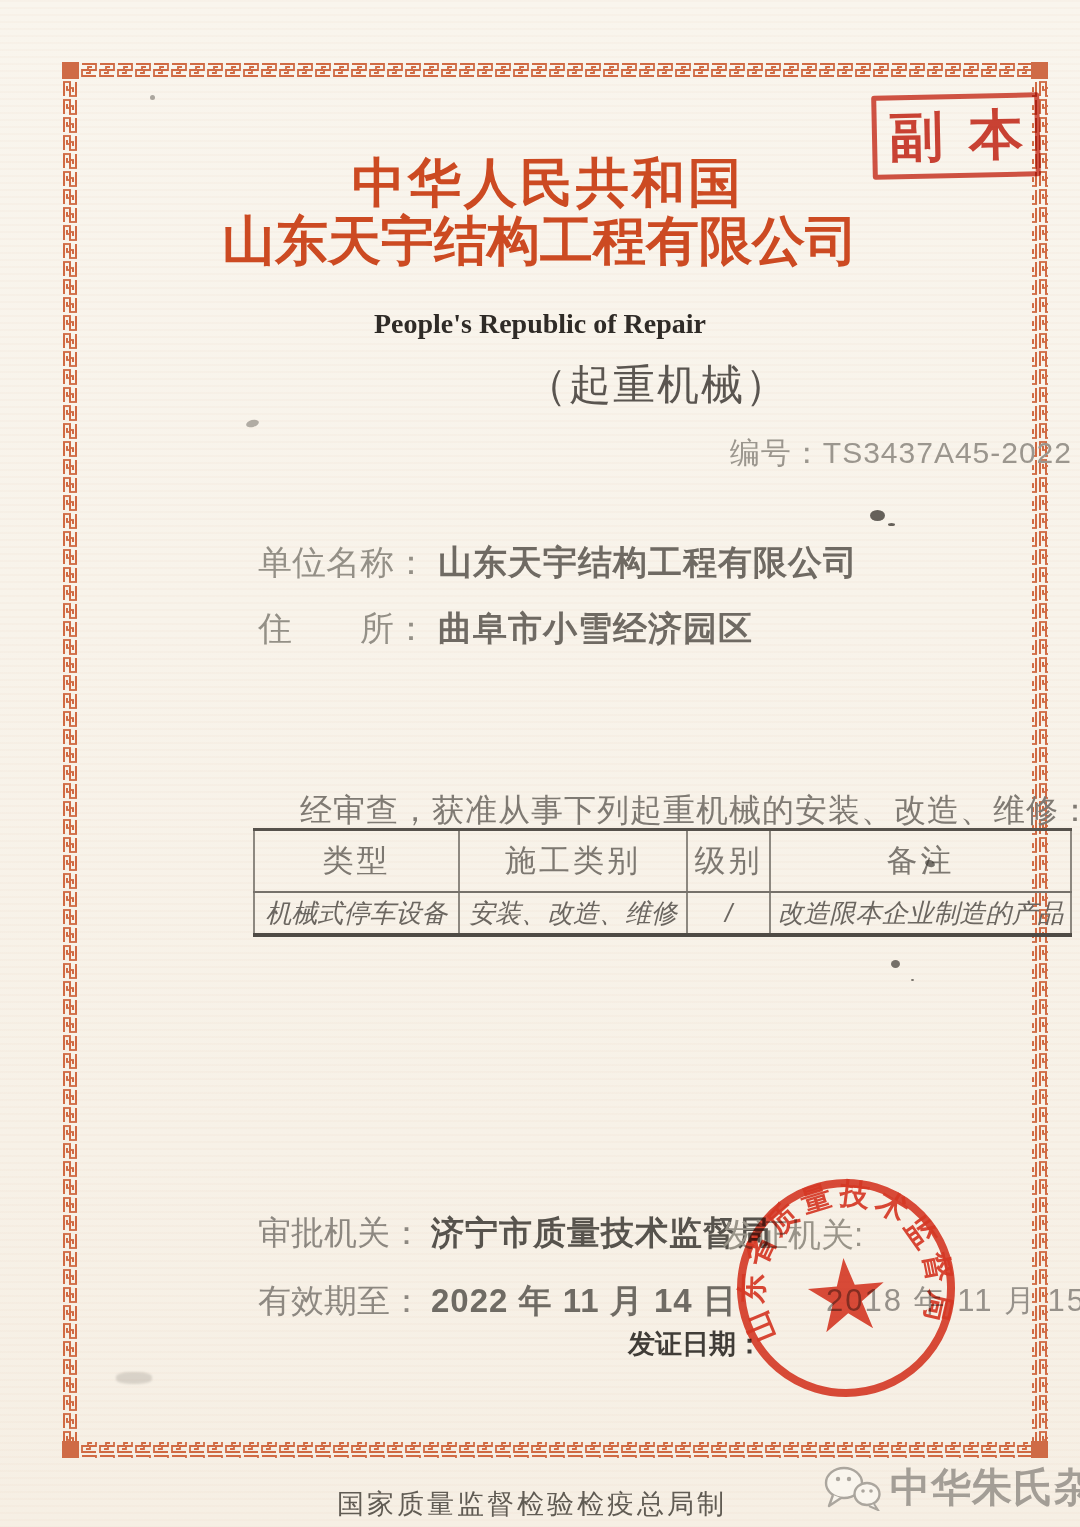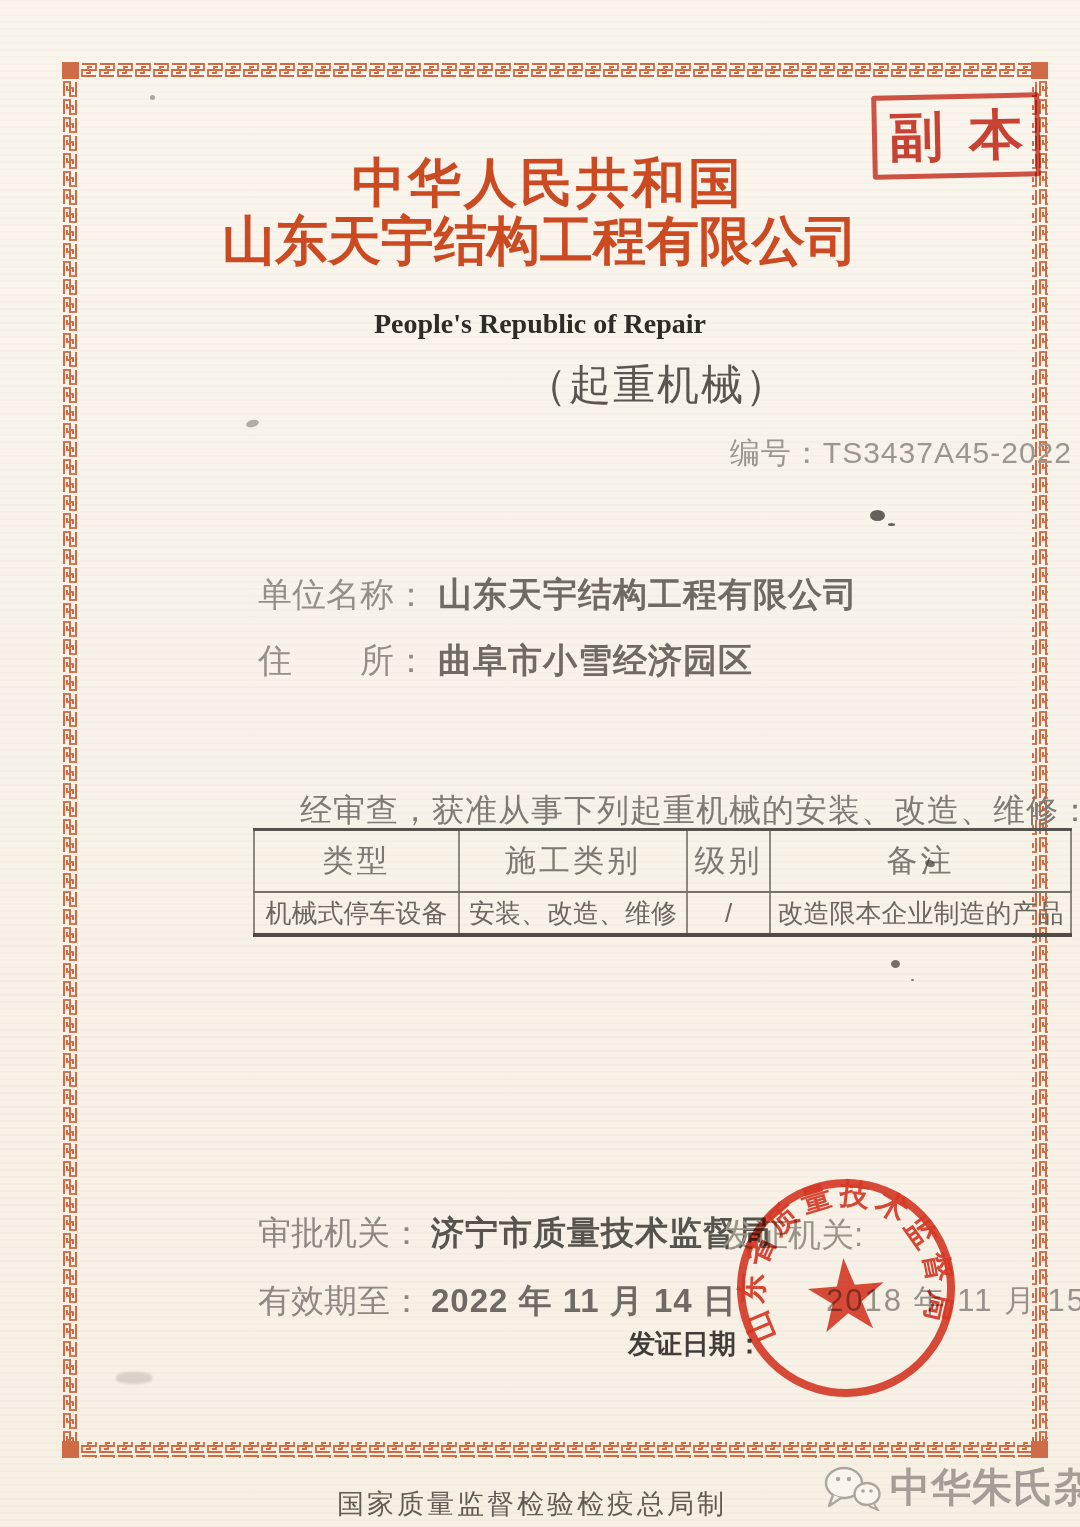--- a/index.html
+++ b/index.html
@@ -34,42 +34,42 @@
   .title-cn{font-weight:700;color:#cc4a22;}
   .title-cn.l1{top:148px;font-size:53px;letter-spacing:3px;transform:translateX(8px);}
   .title-cn.l2{top:206px;font-size:53px;letter-spacing:0px;}
   .title-en{font-family:"Liberation Serif","DejaVu Serif",serif;font-weight:700;color:#2f2b27;}
   .title-en.l1{top:272px;font-size:28px;}
   .title-en.l2{top:308px;font-size:28px;}
   .category{top:357px;font-size:42px;color:#5a5550;letter-spacing:2px;transform:translateX(117px);}
   .serial{top:433px;right:8px;font-size:30px;color:#9b968e;letter-spacing:1px;white-space:nowrap;}
 
   
-  .field{left:258px;white-space:nowrap;font-size:34px;margin-top:32px;}
+  .field{left:258px;white-space:nowrap;font-size:34px;}
   .field .lbl{color:#949087;}
   .field .val{color:#6f6a63;font-weight:600;margin-left:10px;letter-spacing:1px;}
   .field.unit{top:540px;}
   .field.addr{top:606px;}
 
   .scope-line{left:300px;top:789px;font-size:32px;color:#7f7a73;letter-spacing:1px;white-space:nowrap;}
 
   
   .lic-table{
     left:253px;top:828px;width:819px;
     border-collapse:collapse;table-layout:fixed;
     border-top:3px solid #56524c;border-bottom:4px solid #4e4a44;
     border-left:2px solid #8d8880;
     padding-left:32px;
   }
   .lic-table td{
     border-right:2px solid #8d8880;text-align:center;vertical-align:middle;
     overflow:hidden;white-space:nowrap;
   }
   .lic-table tr.hdr td{height:58px;font-size:31px;color:#7d7871;letter-spacing:3px;border-bottom:2px solid #76716a;}
-  .lic-table tr.dat td{height:38px;font-size:26px;color:#6b6660;letter-spacing:0px;}
+  .lic-table tr.dat td{height:38px;font-size:26px;color:#6b6660;letter-spacing:0px;font-style:italic;}
 
   
   .b-row{white-space:nowrap;font-size:33px;}
   .b-row .lbl{color:#8d8881;}
   .b-row .val{font-weight:700;letter-spacing:1px;margin-left:8px;}
   .approval{left:258px;top:1211px;}
   .approval .val{color:#57534d;}
   .issuing{left:722px;top:1213px;color:#999489;font-size:33px;white-space:nowrap;}
   .valid{left:258px;top:1279px;}
   .valid .val{color:#6f6b64;font-weight:600;}

